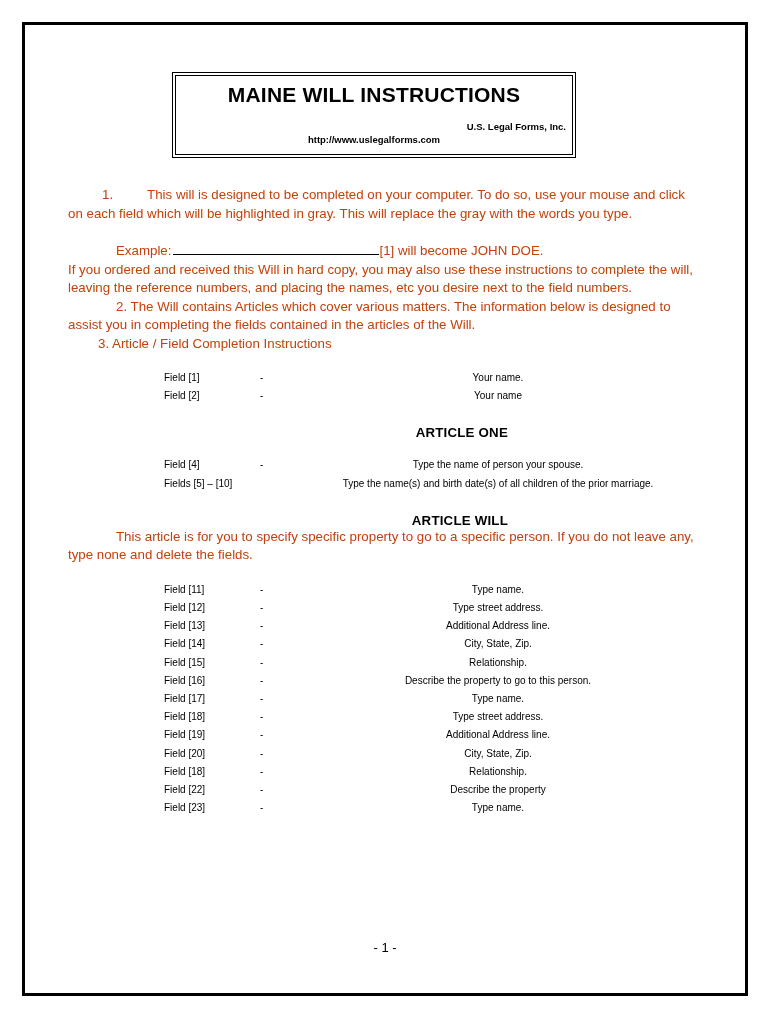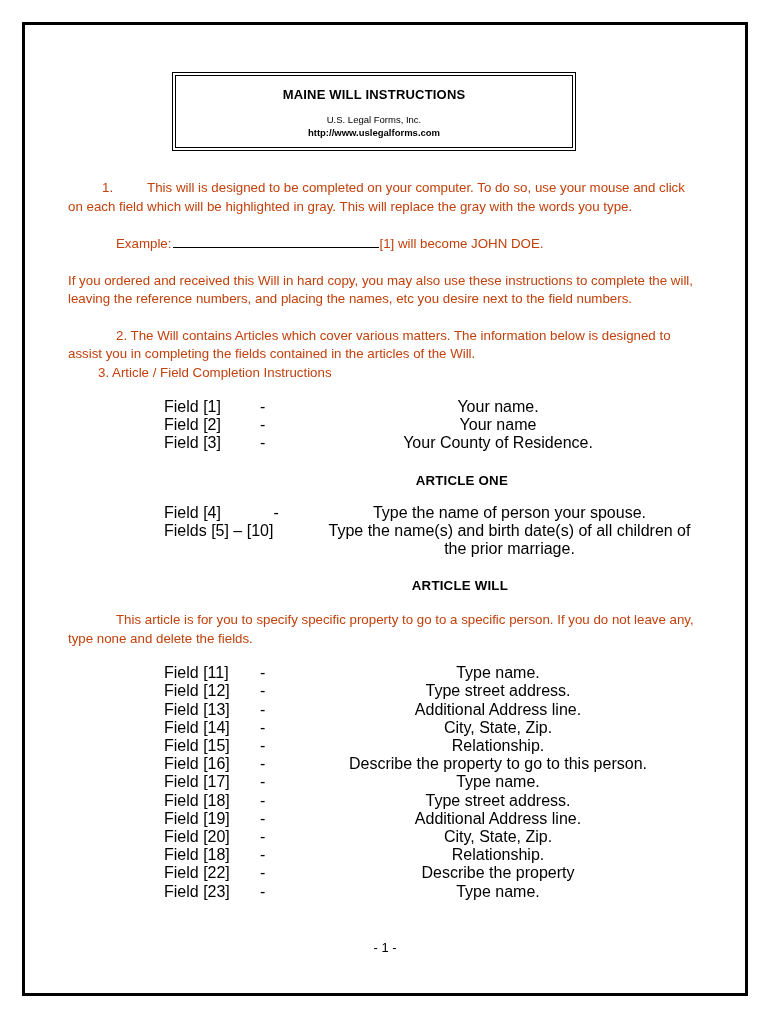--- a/index.html
+++ b/index.html
@@ -42,52 +42,52 @@
   }
   .title-box-inner {
     border: 1px solid #000000;
     padding: 9px 6px 8px 6px;
     text-align: center;
     box-sizing: border-box;
   }
   .title-line1 {
     font-family: "Liberation Sans", sans-serif;
     font-weight: bold;
-    font-size: 13px;
+    font-size: 21px;
     letter-spacing: 0.2px;
     line-height: 20px;
   }
   .title-line2 {
     font-family: "Liberation Sans", sans-serif;
     font-weight: bold;
     font-size: 15.5px;
     letter-spacing: 0.1px;
     line-height: 22px;
   }
   .title-line3 {
     font-family: "Liberation Sans", sans-serif;
-    font-weight: normal;
+    font-weight: bold;
     font-size: 9.5px;
     line-height: 13px;
-    margin-top: 8px;
+    margin-top: 15px;
+    text-align: right;
   }
   .title-line4 {
     font-family: "Liberation Sans", sans-serif;
     font-weight: bold;
     font-size: 9.5px;
     line-height: 13px;
   }
   .body-text {
     font-family: "Liberation Sans", sans-serif;
     font-size: 13.3px;
     line-height: 18.5px;
     color: #c2410c;
   }
   .para {
-    margin-top: 18px;
   }
   .para.first {
     margin-top: 28px;
   }
   .indent-first {
     text-indent: 48px;
   }
   .tab-gap {
     display: inline-block;
     width: 34px;
@@ -107,21 +107,21 @@
   .list-indent {
     padding-left: 30px;
   }
   .field-table {
     border-collapse: collapse;
     margin-top: 16px;
     margin-left: 96px;
   }
   .field-table td {
     font-family: "Liberation Sans", sans-serif;
-    font-size: 16px;
+    font-size: 10px;
     line-height: 18.2px;
     vertical-align: top;
     padding: 0;
   }
   .col-field {
     width: 96px;
     white-space: nowrap;
   }
   .col-dash {
     width: 48px;
@@ -184,25 +184,20 @@
         <tr>
           <td class="col-field">Field [1]</td>
           <td class="col-dash">-</td>
           <td class="col-desc">Your name.</td>
         </tr>
         <tr>
           <td class="col-field">Field [2]</td>
           <td class="col-dash">-</td>
           <td class="col-desc">Your name</td>
         </tr>
-        <tr>
-          <td class="col-field">Field [3]</td>
-          <td class="col-dash">-</td>
-          <td class="col-desc">Your County of Residence.</td>
-        </tr>
       </tbody>
     </table>
 
     <div class="article-heading">ARTICLE ONE</div>
 
     <table class="field-table">
       <tbody>
         <tr>
           <td class="col-field">Field [4]</td>
           <td class="col-dash">-</td>

